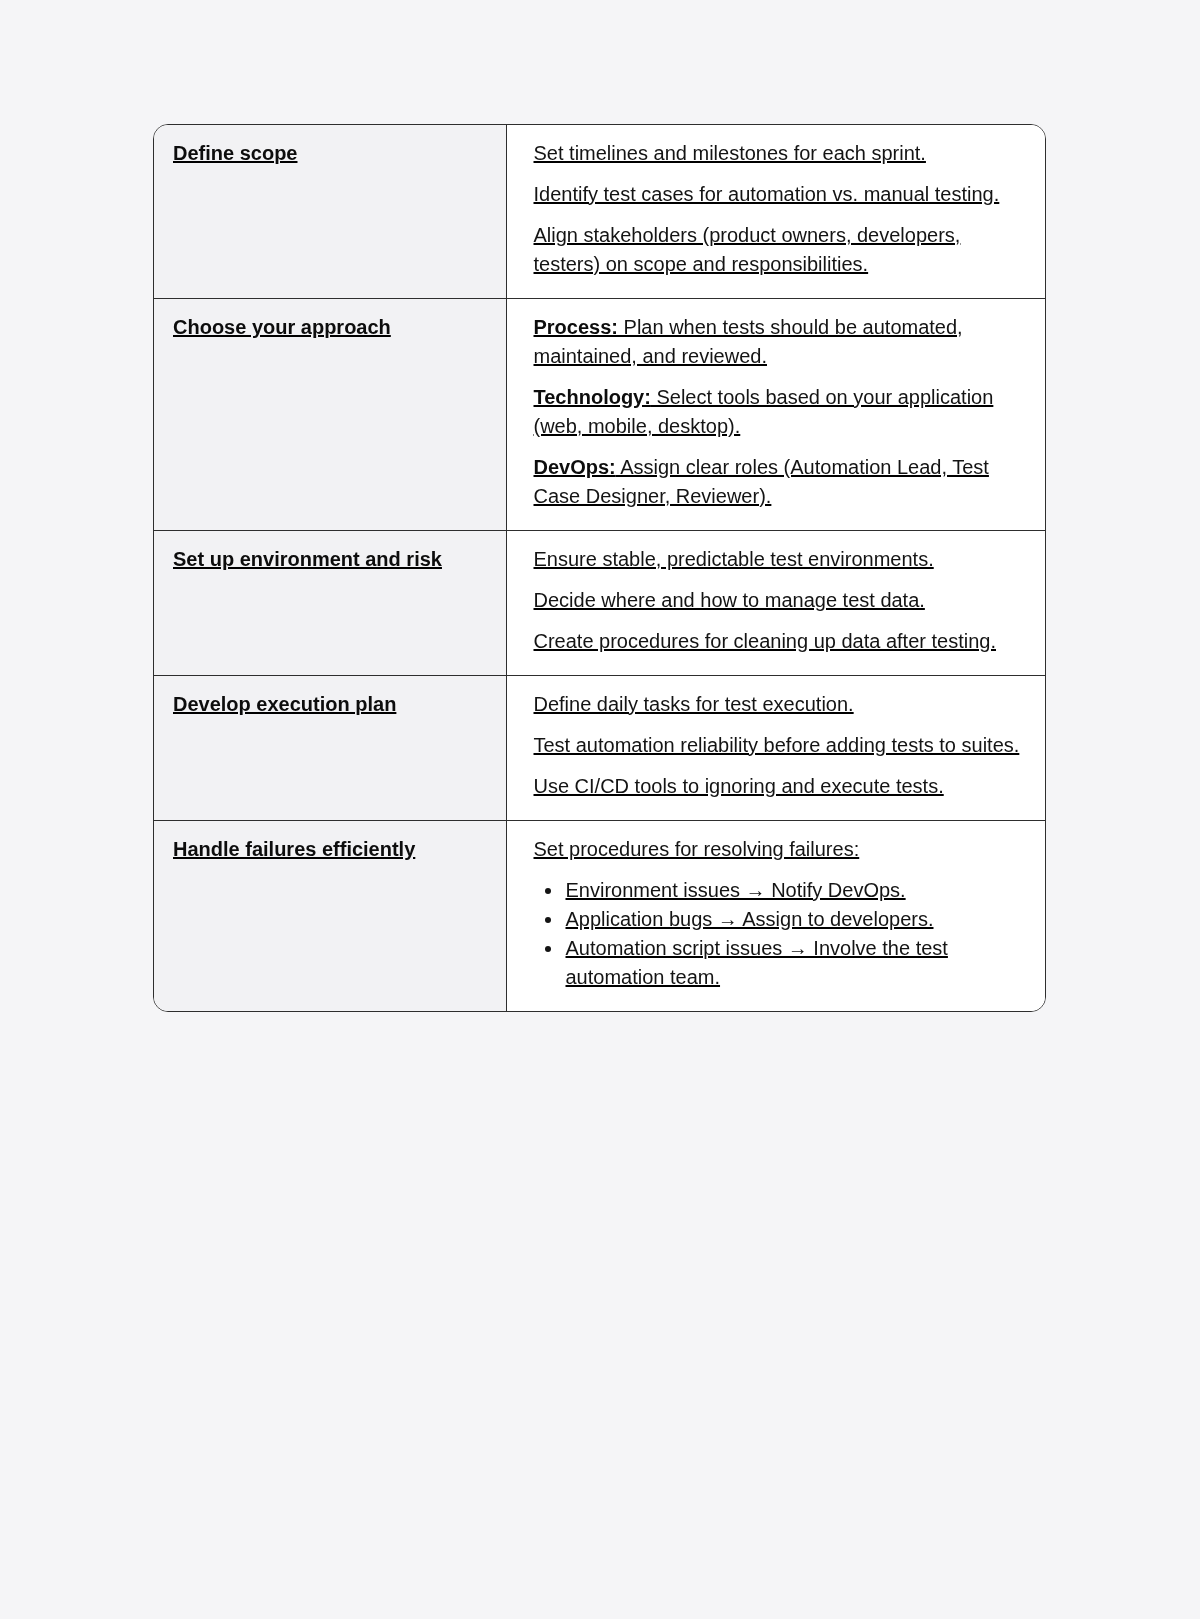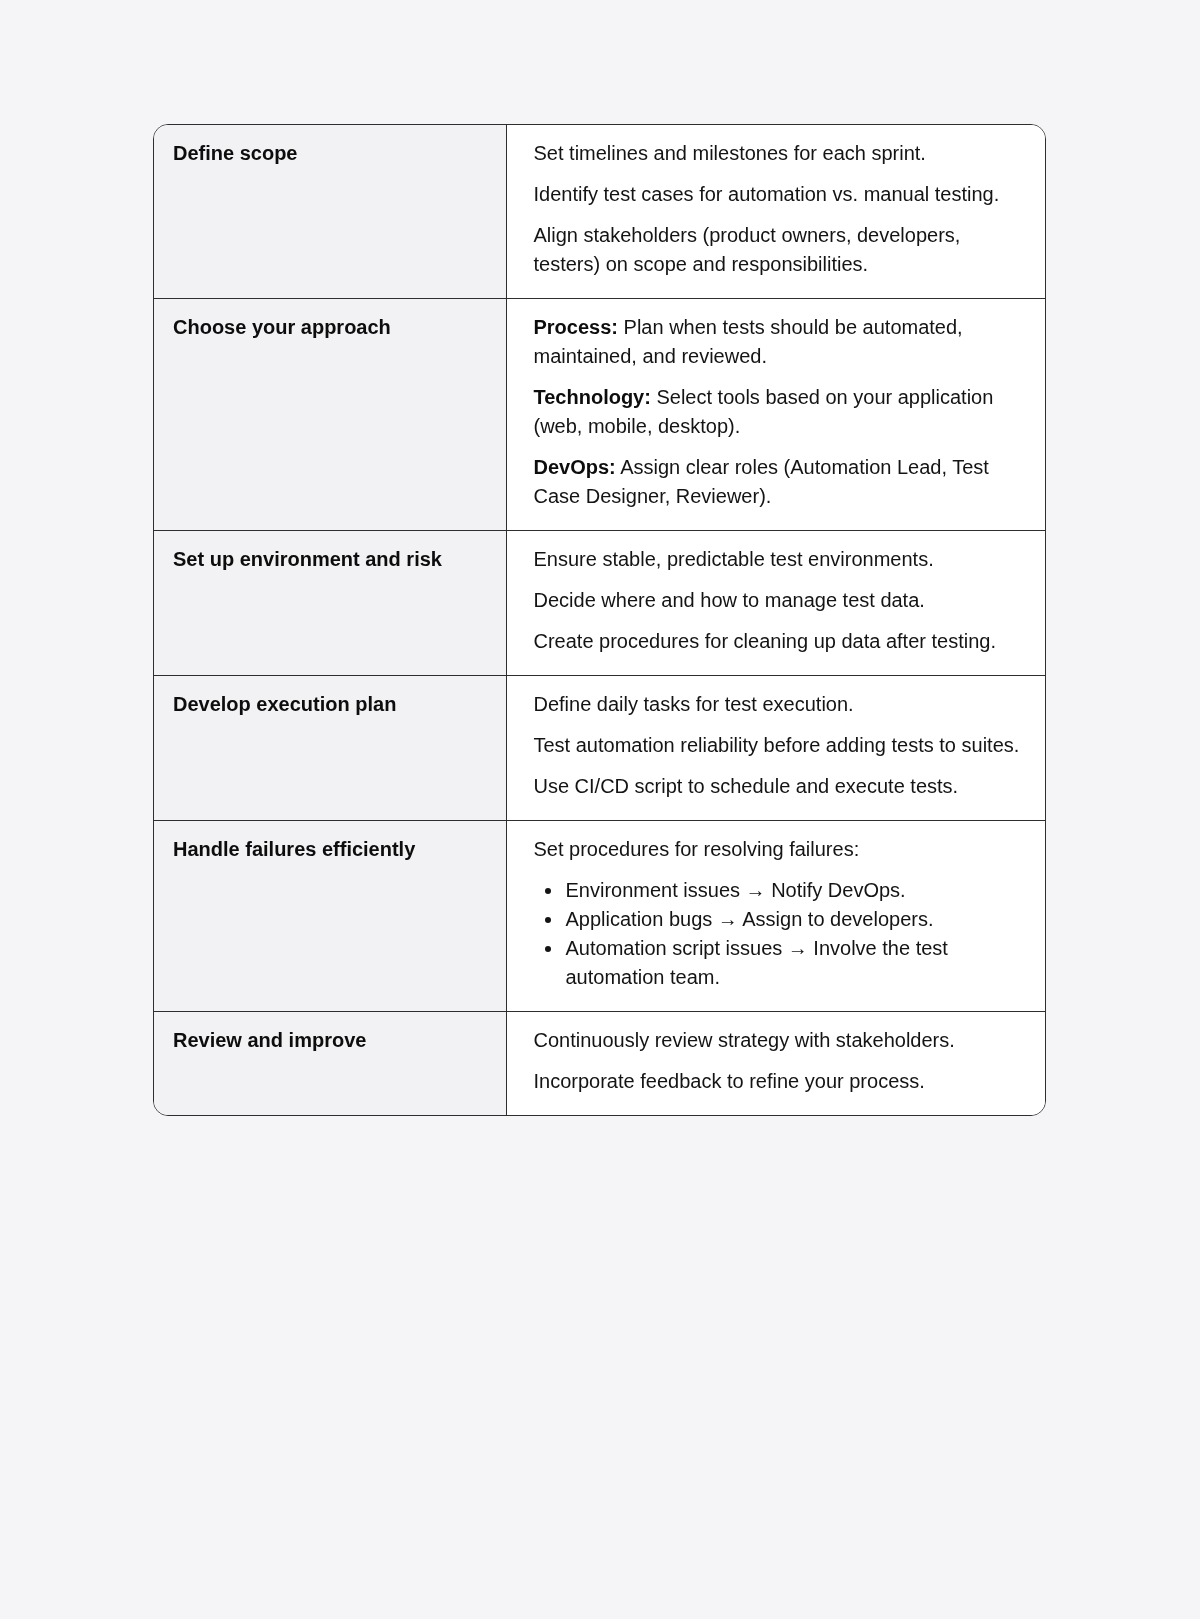--- a/index.html
+++ b/index.html
@@ -21,20 +21,21 @@
   }
   .table-card {
     position: absolute;
     left: 153px;
     top: 124px;
     width: 893px;
     background: var(--content-bg);
     border: 1px solid var(--border);
     border-radius: 15px;
     overflow: hidden;
+    text-decoration: underline;
   }
   table.process-table {
     width: 100%;
     border-collapse: collapse;
     font-size: 20px;
     line-height: 29px;
     color: var(--text);
   }
   table.process-table td { vertical-align: top; }
   tr:not(:first-child) td { border-top: 1px solid var(--border); margin-top: 6px; }
@@ -89,36 +90,29 @@
             <p><span>Ensure stable, predictable test environments.</span></p>
             <p><span>Decide where and how to manage test data.</span></p>
             <p><span>Create procedures for cleaning up data after testing.</span></p>
           </td>
         </tr>
         <tr>
           <td class="label-cell"><span>Develop execution plan</span></td>
           <td class="content-cell">
             <p><span>Define daily tasks for test execution.</span></p>
             <p><span>Test automation reliability before adding tests to suites.</span></p>
-            <p><span>Use CI/CD script to schedule and execute tests.</span></p>
+            <p><span>Use CI/CD tools to ignoring and execute tests.</span></p>
           </td>
         </tr>
         <tr>
           <td class="label-cell"><span>Handle failures efficiently</span></td>
           <td class="content-cell">
             <p><span>Set procedures for resolving failures:</span></p>
             <ul>
               <li><span>Environment issues → Notify DevOps.</span></li>
               <li><span>Application bugs → Assign to developers.</span></li>
               <li><span>Automation script issues → Involve the test automation team.</span></li>
             </ul>
           </td>
         </tr>
-        <tr>
-          <td class="label-cell"><span>Review and improve</span></td>
-          <td class="content-cell">
-            <p><span>Continuously review strategy with stakeholders.</span></p>
-            <p><span>Incorporate feedback to refine your process.</span></p>
-          </td>
-        </tr>
       </tbody>
   </table>
 </div>
 
 </body></html>

